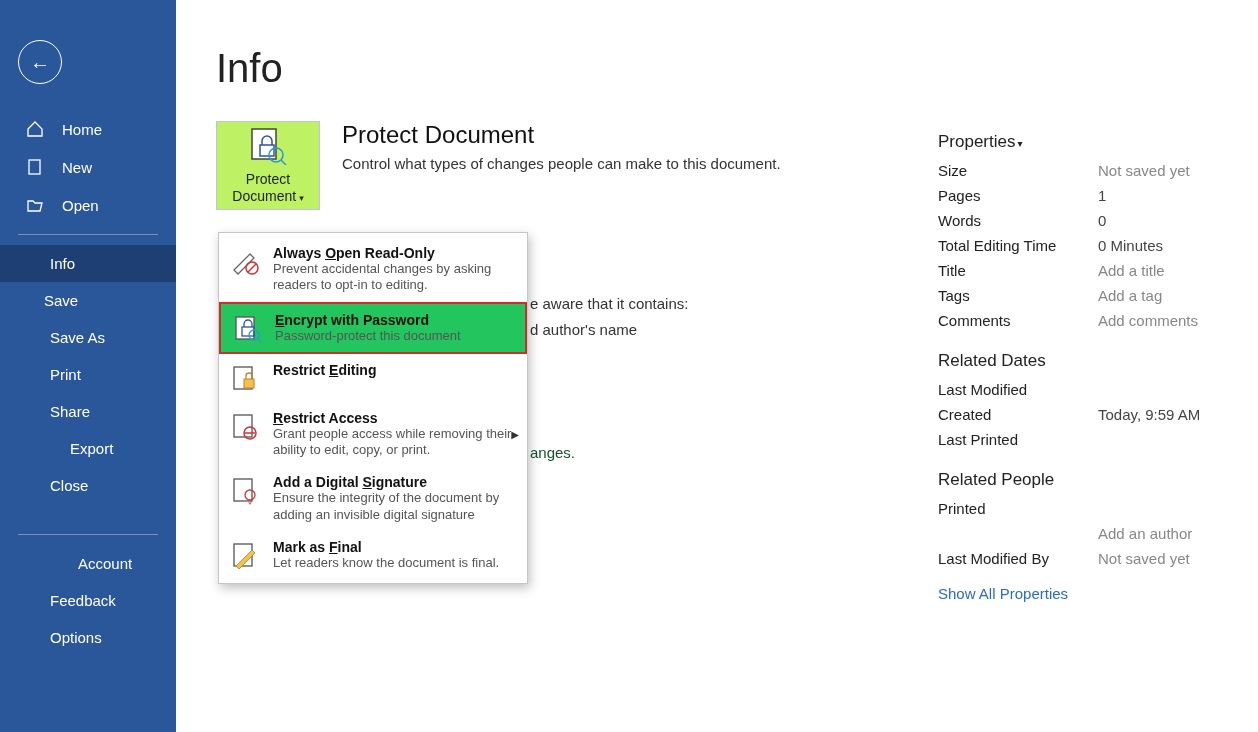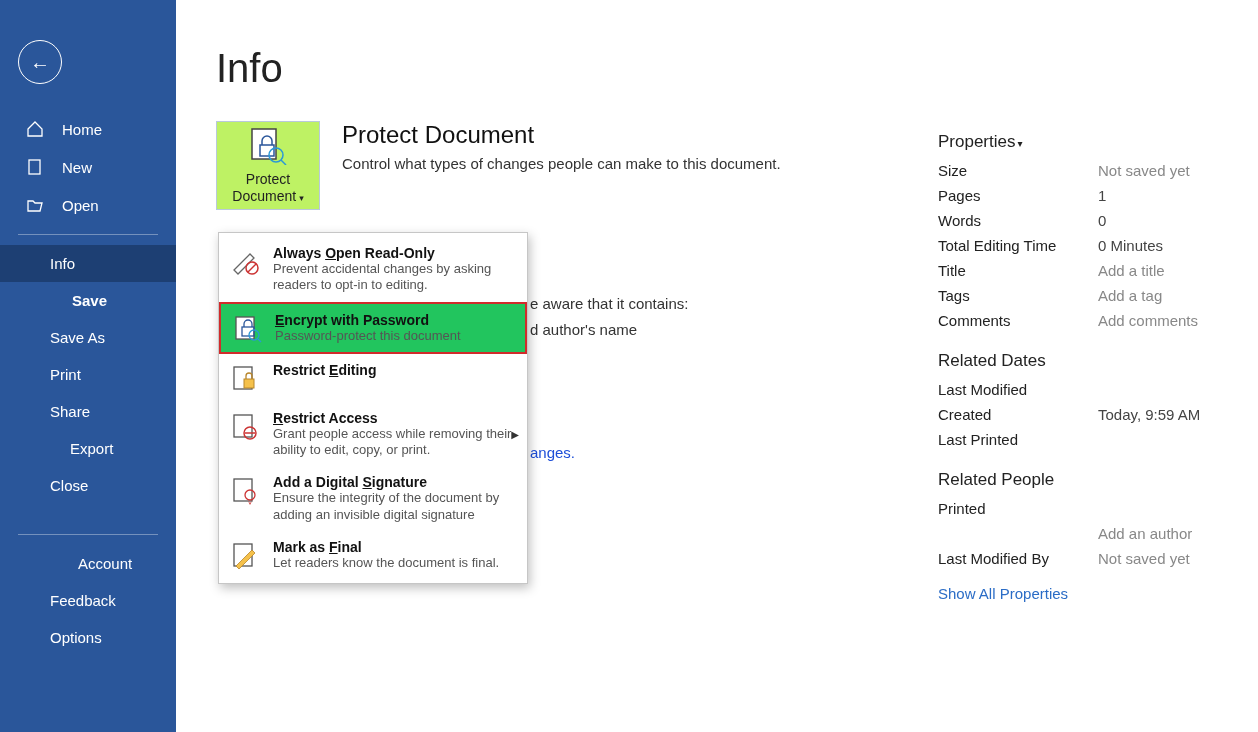--- a/index.html
+++ b/index.html
@@ -35,21 +35,21 @@
 .dropdown-menu { position: absolute; left: 218px; top: 232px; width: 310px; background: #fff; border: 1px solid #c6c6c6; box-shadow: 2px 4px 10px rgba(0,0,0,0.25); z-index: 10; padding: 4px 0; }
 .menu-item { display: flex; align-items: flex-start; padding: 8px 4px 8px 10px; gap: 12px; cursor: pointer; position:relative; }
 .menu-item.highlight { background: #22c55e; border: 2px solid #d12b2b; }
 .menu-icon { width: 32px; height: 32px; flex-shrink: 0; display:flex; align-items:center; justify-content:center; }
 .menu-text { flex: 1; }
 .menu-title { font-size: 14px; font-weight: 600; color: #111; }
 .menu-desc { font-size: 13px; color: #555; line-height: 1.25; }
 .menu-arrow { position:absolute; right:8px; top:50%; transform:translateY(-50%); font-size:10px; color:#333; }
 .hidden-info { position: absolute; left: 530px; top: 291px; font-size: 15px; color: #333; line-height: 1.7; }
 .hidden-info .line2 { padding-left: 0; }
-.other-line { position:absolute; left:530px; top:444px; font-size:15px; color:#1d4ed8; }
+.other-line { position:absolute; left:530px; top:444px; font-size:15px; color:#14532d; }
 .props-panel { position: absolute; right: 30px; top: 132px; width: 290px; }
 .props-head { font-size: 17px; color: #222; margin-bottom: 10px; }
 .props-head .chev2 { font-size: 10px; margin-left: 2px; }
 .prop-row { display: flex; justify-content: space-between; font-size: 15px; margin-bottom: 8px; }
 .prop-label { color: #222; }
 .prop-value { color: #444; width: 130px; text-align: left; }
 .prop-value.grey { color: #888; }
 .subhead { font-size: 17px; color: #222; margin-top: 22px; margin-bottom: 10px; }
 .link-txt { color: #2a6cc6; font-size: 15px; margin-top: 18px; cursor:pointer; }
 </style>
@@ -106,21 +106,21 @@
         <path d="M2 5 L7 5 L9 7 L16 7 L14 15 L2 15 Z" fill="none" stroke="#fff" stroke-width="1.3"></path>
       </svg>
     <span>Open</span>
   </div>
 
   <div class="nav-sep"></div>
 
   <div class="nav-item active" style="padding-left:50px;">
     <span>Info</span>
   </div>
-  <div class="nav-item" style="padding-left:72px;font-weight:bold;">
+  <div class="nav-item" style="padding-left:44px;">
     <span>Save</span>
   </div>
   <div class="nav-item" style="padding-left:50px;">
     <span>Save As</span>
   </div>
   <div class="nav-item" style="padding-left:50px;">
     <span>Print</span>
   </div>
   <div class="nav-item" style="padding-left:50px;">
     <span>Share</span>

